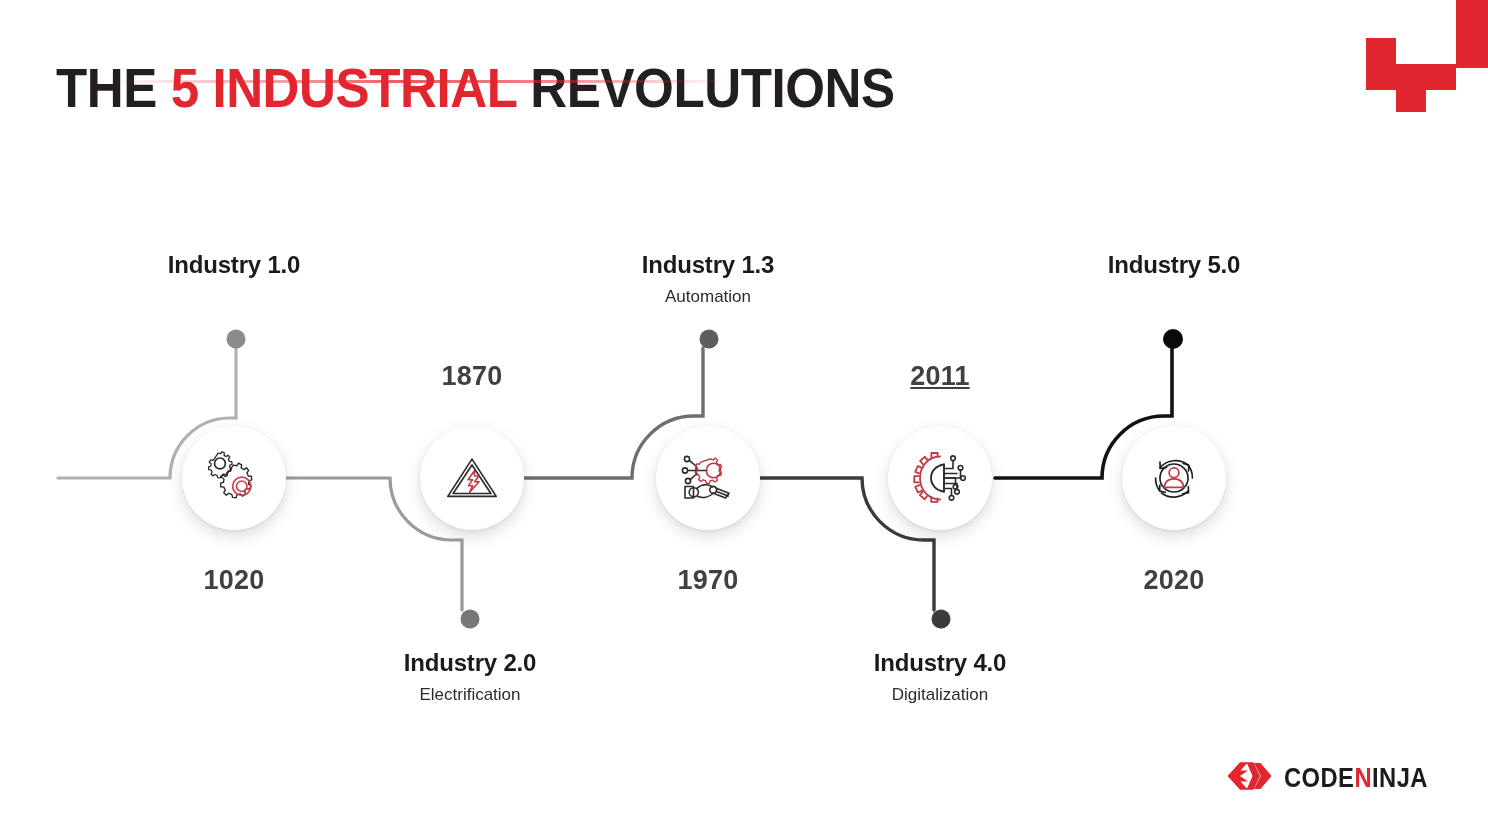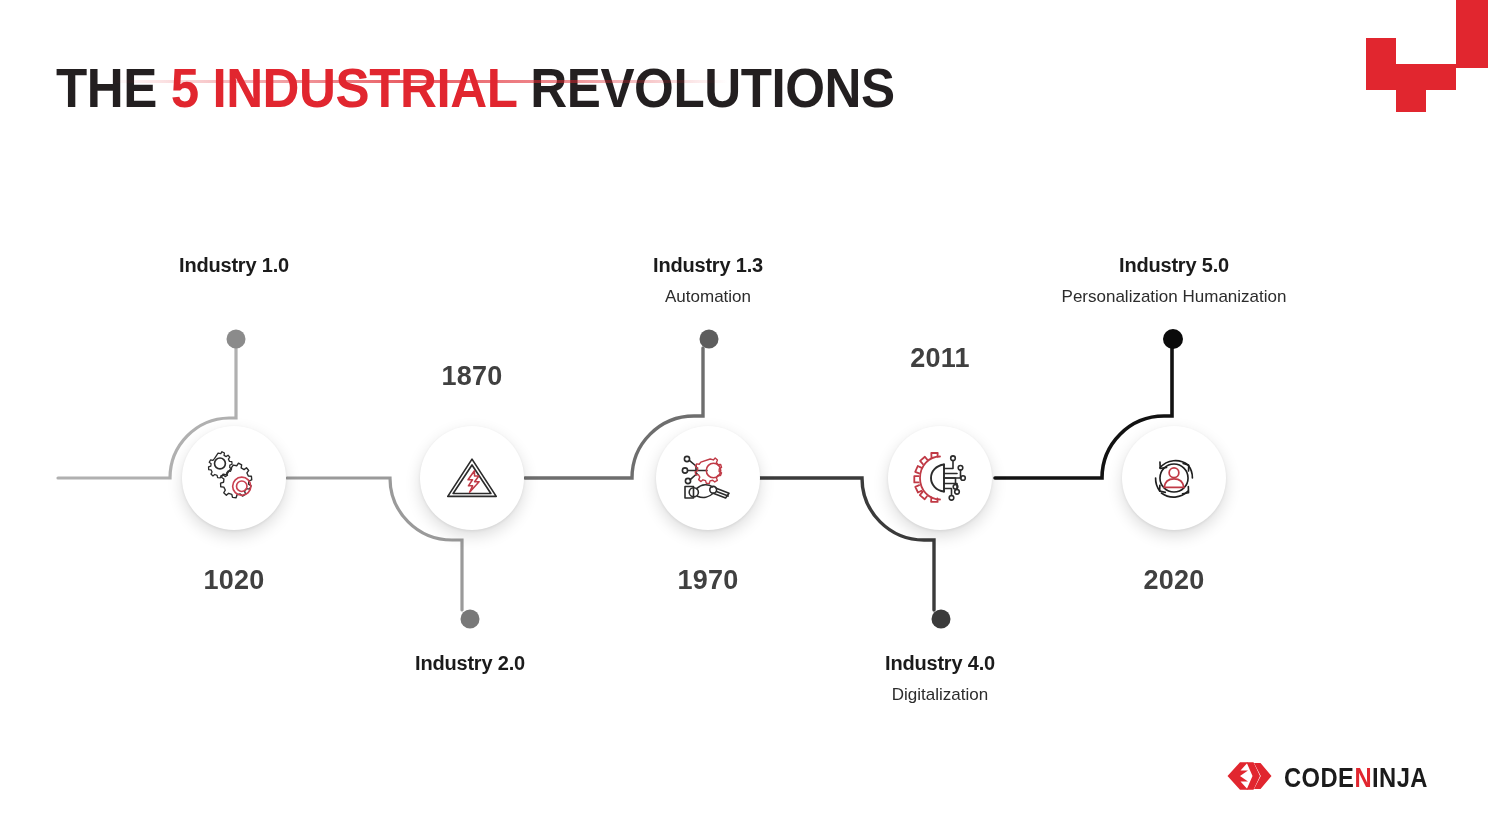--- a/index.html
+++ b/index.html
@@ -91,21 +91,21 @@
   .node-circle svg { display: block; }
 
   
   .node-label {
     position: absolute;
     text-align: center;
     width: 340px;
   }
   .node-label .lbl-title {
     display: block;
-    font-size: 20px;
+    font-size: 24px;
     font-weight: bold;
     color: #1b1b1b;
     line-height: 30px;
     letter-spacing: -0.2px;
   }
   .node-label .lbl-sub {
     display: block;
     font-size: 17px;
     font-weight: normal;
     color: #2c2c2c;
@@ -198,20 +198,21 @@
   <span>
     <svg width="62" height="62" viewBox="0 0 64 64" fill="none" stroke="#2b2b2b" stroke-width="1.7" stroke-linejoin="round">
       <path d="M32 12.5 L57 51 H7 Z" stroke-linecap="round"></path>
       <path d="M32 18.5 L51.5 48 H12.5 Z" stroke-linecap="round"></path>
       <path d="M34.5 24.5 l-6.6 9.3 h4.6 l-4.2 6.3 h4.3 l-3.1 6.6 9.8-10.9 h-4.6 l4.3-5.9 h-4.4 z" stroke="#c03a46" stroke-width="1.6" stroke-linecap="round"></path>
     </svg>
   </span>
 </div>
 <div class="node-label" style="left:300px; top:648px;">
   <span class="lbl-title">Industry 2.0</span>
+  <span class="lbl-sub">Electrification</span>
 </div>
 <div class="year-label" style="left:372px; top:361px;">1870</div>
 
 <div class="node-circle" style="left:656px; top:426px;">
   <span>
     <svg width="64" height="64" viewBox="0 0 64 64" fill="none" stroke="#2b2b2b" stroke-width="1.6" stroke-linejoin="round" stroke-linecap="round">
 
       <circle cx="11" cy="13" r="2.6"></circle>
       <circle cx="9" cy="24.5" r="2.6"></circle>
       <circle cx="12" cy="35" r="2.6"></circle>
@@ -268,21 +269,21 @@
       <circle cx="47.5" cy="40.8" r="2.3"></circle>
       <circle cx="49" cy="45.8" r="2.3"></circle>
       <circle cx="43.5" cy="51.8" r="2.3"></circle>
     </svg>
   </span>
 </div>
 <div class="node-label" style="left:770px; top:648px;">
   <span class="lbl-title">Industry 4.0</span>
   <span class="lbl-sub">Digitalization</span>
 </div>
-<div class="year-label" style="left:840px; top:343px;">2011</div>
+<div class="year-label" style="left:840px; top:361px;text-decoration:underline;">2011</div>
 
 <div class="node-circle" style="left:1122px; top:426px;">
   <span>
     <svg width="62" height="62" viewBox="0 0 64 64" fill="none" stroke="#1f1f1f" stroke-width="1.7" stroke-linejoin="round" stroke-linecap="round">
 
       <path d="M17.5 21.5 A 21 21 0 0 1 46.5 18.5"></path>
       <path d="M13 32 A 21 21 0 0 0 17.5 45.6"></path>
       <path d="M46.5 45.6 A 21 21 0 0 1 19 47.5"></path>
       <path d="M51 32 A 21 21 0 0 0 46.5 18.5"></path>
       <path d="M17.5 15.5 L17.8 22.2 L24.3 21"></path>
@@ -292,21 +293,20 @@
 
       <circle cx="32" cy="32" r="14.5"></circle>
 
       <circle cx="32" cy="26.5" r="5" stroke="#c03a46" stroke-width="1.8"></circle>
       <path d="M21.8 41.8 C 22.6 35.8 26.8 33 32 33 C 37.2 33 41.4 35.8 42.2 41.8 Z" stroke="#c03a46" stroke-width="1.8"></path>
     </svg>
   </span>
 </div>
 <div class="node-label" style="left:1004px; top:250px;">
   <span class="lbl-title">Industry 5.0</span>
-  <span class="lbl-sub">Personalization Humanization</span>
 </div>
 <div class="year-label" style="left:1074px; top:565px;">2020</div>
 
 <div id="brand-logo">
   <span>
     <svg width="46" height="30" viewBox="0 0 46 30" xmlns="http://www.w3.org/2000/svg">
       <path d="M19.5 1.2 L26.5 1.2 L33 15 L26.5 28.8 L19.5 28.8 L25.5 15 Z" fill="#e1262f"></path>
       <path d="M0.5 15 L13 1.2 L21 1.2 L13.5 9.5 L21 9.5 L13 15 L21 20.5 L13.5 20.5 L21 28.8 L13 28.8 Z" fill="#e1262f"></path>
       <path d="M44.5 15 L33.5 2 L27 2 L33.8 15 L27 28 L33.5 28 Z" fill="#e1262f"></path>
     </svg>

